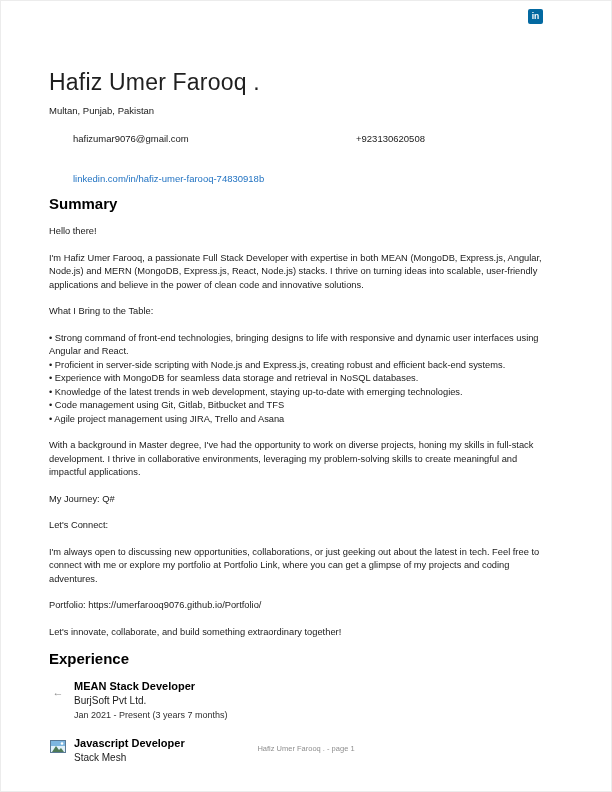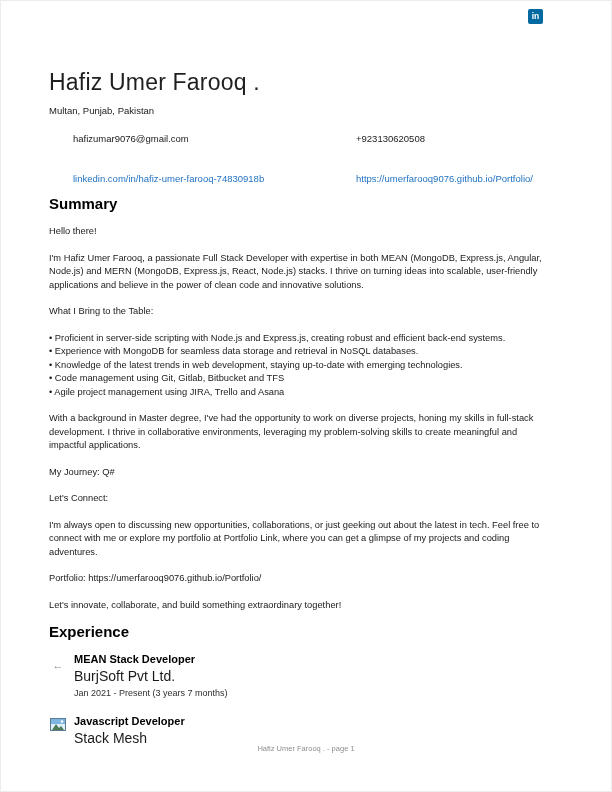--- a/index.html
+++ b/index.html
@@ -101,21 +101,21 @@
     font-size: 11px;
     line-height: 11px;
   }
   .xp-title {
     font-size: 11px;
     font-weight: 700;
     color: #000000;
   }
   .xp-company {
     margin-top: 3px;
-    font-size: 14px;
+    font-size: 10px;
     color: #1a1a1a;
   }
   .xp-dates {
     margin-top: 3.5px;
     font-size: 9px;
     color: #303030;
   }
 
   .footer {
     position: absolute;
@@ -135,30 +135,30 @@
   <div class="top-logo">in</div>
 
   <div class="content">
     <h1 class="name">Hafiz Umer Farooq .</h1>
     <div class="location">Multan, Punjab, Pakistan</div>
 
     <div class="contact-grid">
       <div>hafizumar9076@gmail.com</div>
       <div>+923130620508</div>
       <a class="link">linkedin.com/in/hafiz-umer-farooq-74830918b</a>
-      <a class="link">https://umerfarooq9076.github.io/Portfolio/</a>
     </div>
 
     <h2 class="section-heading">Summary</h2>
 
     <p class="para">Hello there!</p>
     <p class="para">I'm Hafiz Umer Farooq, a passionate Full Stack Developer with expertise in both MEAN (MongoDB, Express.js, Angular, Node.js) and MERN (MongoDB, Express.js, React, Node.js) stacks. I thrive on turning ideas into scalable, user-friendly applications and believe in the power of clean code and innovative solutions.</p>
     <p class="para">What I Bring to the Table:</p>
 
     <div class="bullets">
+      <p>• Strong command of front-end technologies, bringing designs to life with responsive and dynamic user interfaces using Angular and React.</p>
       <p>• Proficient in server-side scripting with Node.js and Express.js, creating robust and efficient back-end systems.</p>
       <p>• Experience with MongoDB for seamless data storage and retrieval in NoSQL databases.</p>
       <p>• Knowledge of the latest trends in web development, staying up-to-date with emerging technologies.</p>
       <p>• Code management using Git, Gitlab, Bitbucket and TFS</p>
       <p>• Agile project management using JIRA, Trello and Asana</p>
     </div>
 
     <p class="para">With a background in Master degree, I've had the opportunity to work on diverse projects, honing my skills in full-stack development. I thrive in collaborative environments, leveraging my problem-solving skills to create meaningful and impactful applications.</p>
     <p class="para">My Journey: Q#</p>
     <p class="para">Let's Connect:</p>

